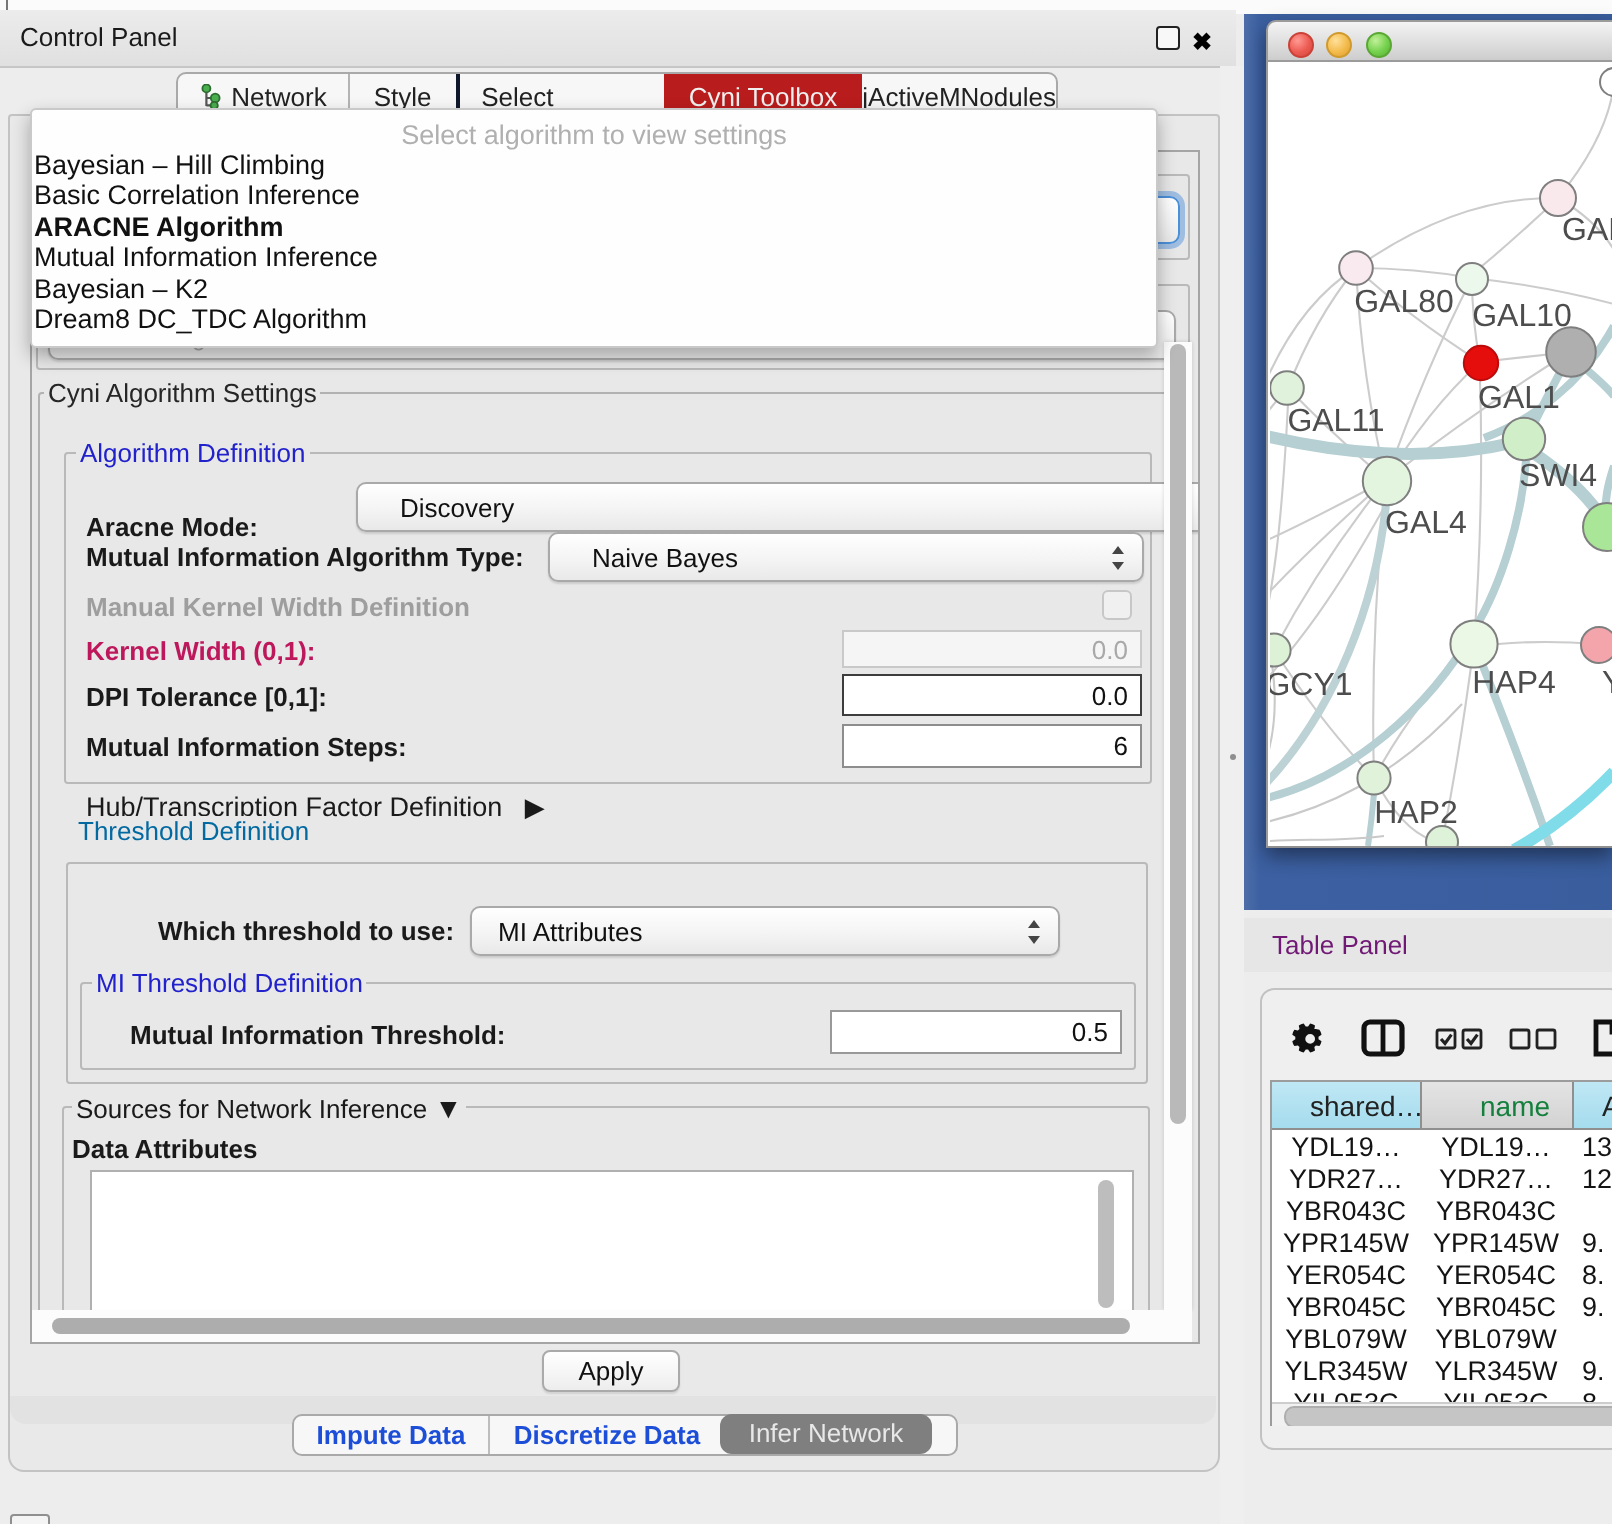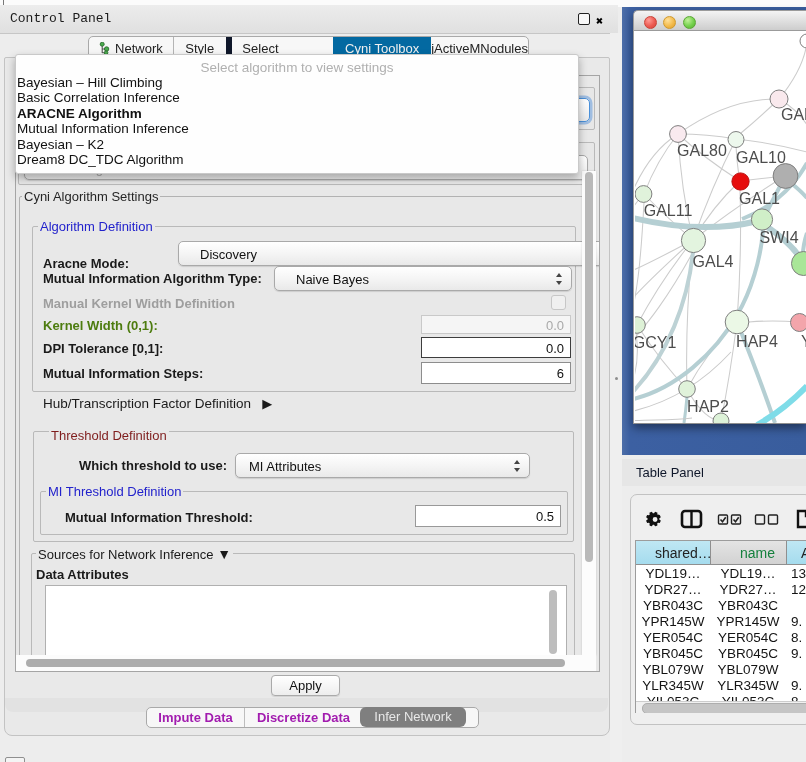--- a/index.html
+++ b/index.html
@@ -27,42 +27,42 @@
   .tl{width:13px;height:13px;border-radius:50%;box-sizing:border-box;}
 </style>
 </head>
 <body>
 <div id="app">
 
   <div class="abs" style="left:0;top:0;width:806px;height:7px;background:#fbfbfb;"></div>
   <div class="abs" style="left:3px;top:0;width:1px;height:5px;background:#777;"></div>
 
   <div class="abs" style="left:0;top:5px;width:618px;height:28px;
-       background:linear-gradient(#ececec,#e0e0e0);border-bottom:1px solid #c6c6c6;font-family:Liberation Mono, monospace;">
+       background:linear-gradient(#ececec,#e0e0e0);border-bottom:1px solid #c6c6c6;">
     <div class="abs" style="left:10px;top:6px;font-size:13px;color:#1a1a1a;">Control Panel</div>
     <div class="abs" style="left:578px;top:8px;width:10px;height:10px;border:1.5px solid #222;border-radius:2px;background:#f8f8f8;"></div>
     <div class="abs" style="left:596px;top:9px;font-size:12px;color:#000;font-weight:bold;">✖</div>
   </div>
 
   <div class="abs" id="cpbody" style="left:4px;top:57px;width:604px;height:677px;
        background:#e9e9e9;border:1px solid #c3c3c3;border-radius:2px 2px 8px 8px;"></div>
 
   <div class="abs" style="left:88px;top:36px;width:439px;height:22px;
        background:#f7f7f7;border:1px solid #a9a9a9;border-radius:5px;
        display:flex;align-items:stretch;font-size:13px;color:#222;">
     <div style="width:89px;display:flex;align-items:center;justify-content:center;border-right:1px solid #b4b4b4;">
       <svg width="12" height="12" viewBox="0 0 12 12" style="margin-right:4px;">
         <path d="M3.2,3.5 V11 M3.2,7 H7 M3.2,10.7 H6.5" fill="none" stroke="#555" stroke-width="1.1"></path>
         <circle cx="3.2" cy="2.2" r="2" fill="#4aad4e" stroke="#2e6d31" stroke-width="0.9"></circle>
         <circle cx="7.6" cy="7" r="2.2" fill="#4aad4e" stroke="#2e6d31" stroke-width="0.9"></circle>
         <circle cx="7.1" cy="10.7" r="1.8" fill="#4aad4e" stroke="#2e6d31" stroke-width="0.9"></circle>
       </svg>Network</div>
-    <div style="width:55px;display:flex;align-items:center;justify-content:center;border-right:6px solid #0f172a;">Style</div>
+    <div style="width:55px;display:flex;align-items:center;justify-content:center;border-right:2px solid #0f172a;">Style</div>
     <div style="width:61px;display:flex;align-items:center;justify-content:center;">Select</div>
-    <div style="width:104px;display:flex;align-items:center;justify-content:center;background:#0369a1;color:#f0f0f0;margin-left:44px;">Cyni Toolbox</div>
+    <div style="width:104px;display:flex;align-items:center;justify-content:center;background:#b91c1c;color:#f0f0f0;margin-left:44px;">Cyni Toolbox</div>
     <div style="flex:1;display:flex;align-items:center;justify-content:center;">jActiveMNodules</div>
   </div>
 
   <div class="abs" id="viewport" style="left:15px;top:75px;width:583px;height:595px;
        background:#e8e8e8;border:1px solid #a5a5a5;overflow:hidden;">
 
     <div class="group" style="left:2px;top:11px;width:575px;height:41px;background:#e7e7e7;"></div>
     <div class="combo" style="left:8px;top:22px;width:564px;height:22px;
          border-color:#4a90d9;box-shadow:0 0 0 2.5px rgba(100,155,220,.55);"></div>
     <div class="group" style="left:2px;top:66px;width:575px;height:41px;background:#e7e7e7;"></div>
@@ -84,39 +84,39 @@
 
     <div class="lbl b abs" style="left:27px;top:195px;">Mutual Information Algorithm Type:</div>
     <div class="combo" style="left:258px;top:190px;width:296px;height:23px;">
       <div class="ct">Naive Bayes</div>
         <div class="stepper"></div>
       </div>
 
     <div class="lbl b abs" style="left:27px;top:220px;color:#9e9e9e;">Manual Kernel Width Definition</div>
     <div class="abs" style="left:535px;top:219px;width:13px;height:13px;background:#f0f0f0;border:1px solid #c7c7c7;border-radius:3px;"></div>
 
-    <div class="lbl b abs" style="left:27px;top:242px;color:#4d7c0f;">Kernel Width (0,1):</div>
+    <div class="lbl b abs" style="left:27px;top:242px;color:#be185d;">Kernel Width (0,1):</div>
     <div class="field" style="left:405px;top:239px;width:148px;height:17px;background:#f5f5f5;border:1px solid #c9c9c9;">
         <span style="color:#a9a9a9;">0.0</span>
       </div>
 
     <div class="lbl b abs" style="left:27px;top:265px;">DPI Tolerance [0,1]:</div>
     <div class="field" style="left:405px;top:261px;width:148px;height:19px;border:1.5px solid #3d3d3d;">
         <span>0.0</span>
       </div>
 
     <div class="lbl b abs" style="left:27px;top:290px;text-align:right;">Mutual Information Steps:</div>
     <div class="field" style="left:405px;top:286px;width:148px;height:20px;border:1px solid #8d8d8d;">
         <span>6</span>
       </div>
 
     <div class="lbl abs" style="left:27px;top:320px;font-size:13.5px;">Hub/Transcription Factor Definition&nbsp;&nbsp;&nbsp;<span style="font-size:13px;">▶</span></div>
 
     <div class="group" style="left:17px;top:355px;width:539px;height:109px;"></div>
-    <div class="glabel" style="left:21px;top:352px;color:#7f1d1d;margin-left:12px;">Threshold Definition</div>
+    <div class="glabel" style="left:21px;top:332px;color:#0369a1;">Threshold Definition</div>
 
     <div class="lbl b abs" style="left:63px;top:382px;">Which threshold to use:</div>
     <div class="combo" style="left:219px;top:377px;width:293px;height:23px;">
       <div class="ct" style="left:13px;">MI Attributes</div>
         <div class="stepper"></div>
       </div>
 
     <div class="group" style="left:24px;top:415px;width:526px;height:42px;"></div>
     <div class="glabel" style="left:30px;top:408px;color:#2222cc;">MI Threshold Definition</div>
     <div class="lbl b abs" style="left:49px;top:434px;">Mutual Information Threshold:</div>
@@ -149,21 +149,21 @@
       Bayesian – K2<br>
       Dream8 DC_TDC Algorithm
     </div>
   </div>
 
   <div class="abs" style="left:5px;top:698px;width:603px;height:14px;background:#e2e2e2;border-radius:0 0 8px 8px;"></div>
   <div class="abs" style="left:271px;top:675px;width:67px;height:19px;border:1px solid #aaa;border-radius:4px;
        background:linear-gradient(#ffffff,#ededed);display:flex;align-items:center;justify-content:center;
        font-size:13px;color:#111;box-shadow:0 1px 1px rgba(0,0,0,.1);">Apply</div>
   <div class="abs" style="left:146px;top:707px;width:331px;height:19px;background:#f7f7f7;border:1px solid #a9a9a9;
-       border-radius:5px;display:flex;font-size:13px;color:#a21caf;font-weight:bold;white-space:nowrap;">
+       border-radius:5px;display:flex;font-size:13px;color:#1d4ed8;font-weight:bold;white-space:nowrap;">
     <div style="width:97px;display:flex;align-items:center;justify-content:center;border-right:1px solid #bdbdbd;">Impute Data</div>
     <div style="width:117px;display:flex;align-items:center;justify-content:center;">Discretize Data</div>
   </div>
   <div class="abs" style="left:360px;top:706.5px;width:106px;height:20.5px;background:#7f7f7f;border-radius:6px;
        display:flex;align-items:center;justify-content:center;font-size:13px;color:#e8e8e8;">Infer Network</div>
 
   <div class="abs" style="left:610px;top:33px;width:12px;height:729px;background:#efefef;"></div>
   <div class="abs" style="left:615px;top:377px;width:3px;height:3px;border-radius:50%;background:#8e8e8e;"></div>
 
   <div class="abs" style="left:622px;top:7px;width:184px;height:448px;
@@ -253,21 +253,21 @@
           <text x="653.5" y="347.5" text-anchor="middle">GCY1</text>
           <text x="756" y="346.5" text-anchor="middle">HAP4</text>
           <text x="800" y="346.5">Y</text>
           <text x="707" y="411.5" text-anchor="middle">HAP2</text>
         </g>
       </svg>
     </div>
   </div>
 
   <div class="abs" style="left:622px;top:459px;width:184px;height:27px;background:#e6e6e6;">
-    <div class="abs" style="left:14px;top:6px;font-size:13px;color:#0f172a;">Table Panel</div>
+    <div class="abs" style="left:14px;top:6px;font-size:13px;color:#701a75;">Table Panel</div>
   </div>
   <div class="abs" style="left:630px;top:494px;width:182px;height:231px;background:#efefef;
        border:1px solid #c2c2c2;border-radius:7px;box-sizing:border-box;">
 
     <svg width="180" height="36" viewBox="0 0 180 36" style="position:absolute;left:0;top:14px;">
       <g transform="translate(17,3)">
         <path fill="#111" d="M10.5,4.2 l1.5,0.4 a5.3,5.3 0 0 1 0.9,2.1 l-1.3,0.9 v1 l1.3,0.9 a5.3,5.3 0 0 1 -0.9,2.1 l-1.5,-0.3 -0.7,0.7 0.3,1.5 a5.3,5.3 0 0 1 -2.1,0.9 l-0.9,-1.3 h-1 l-0.9,1.3 a5.3,5.3 0 0 1 -2.1,-0.9 l0.3,-1.5 -0.7,-0.7 -1.5,0.3 a5.3,5.3 0 0 1 -0.9,-2.1 l1.3,-0.9 v-1 l-1.3,-0.9 a5.3,5.3 0 0 1 0.9,-2.1 l1.5,0.3 0.7,-0.7 -0.3,-1.5 a5.3,5.3 0 0 1 2.1,-0.9 l0.9,1.3 h1 l0.9,-1.3 a5.3,5.3 0 0 1 2.1,0.9 l-0.3,1.5 z M8,6.4 a2.1,2.1 0 1 0 0,4.2 a2.1,2.1 0 1 0 0,-4.2 z" transform="translate(-2.2,-2.4) scale(1.16)"></path>
       </g>
       <rect x="51" y="2" width="19" height="16" rx="3" fill="none" stroke="#111" stroke-width="2.6"></rect>
       <line x1="60.5" y1="2" x2="60.5" y2="18" stroke="#111" stroke-width="2.4"></line>

